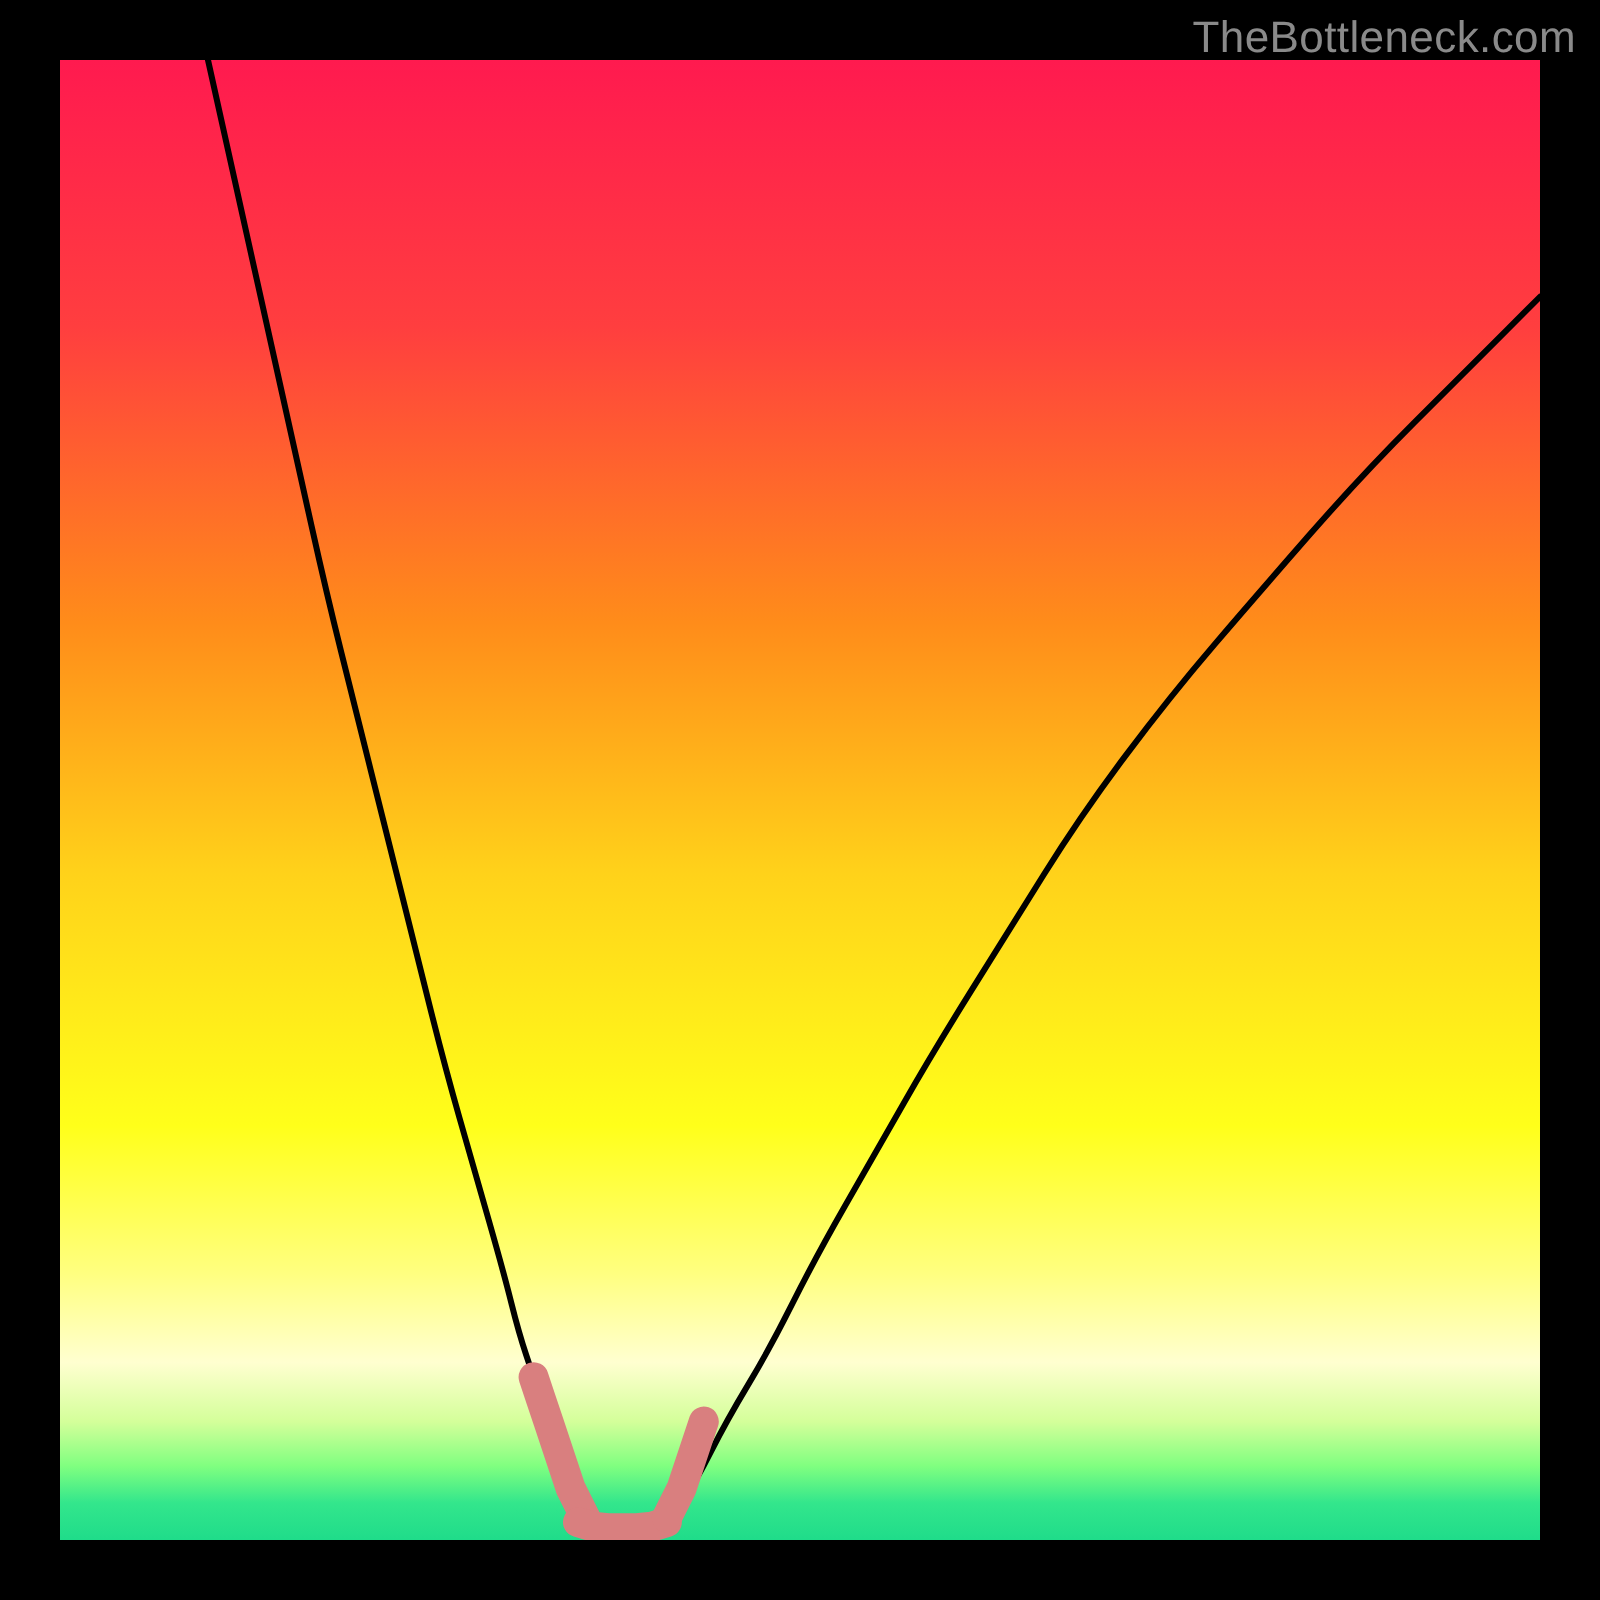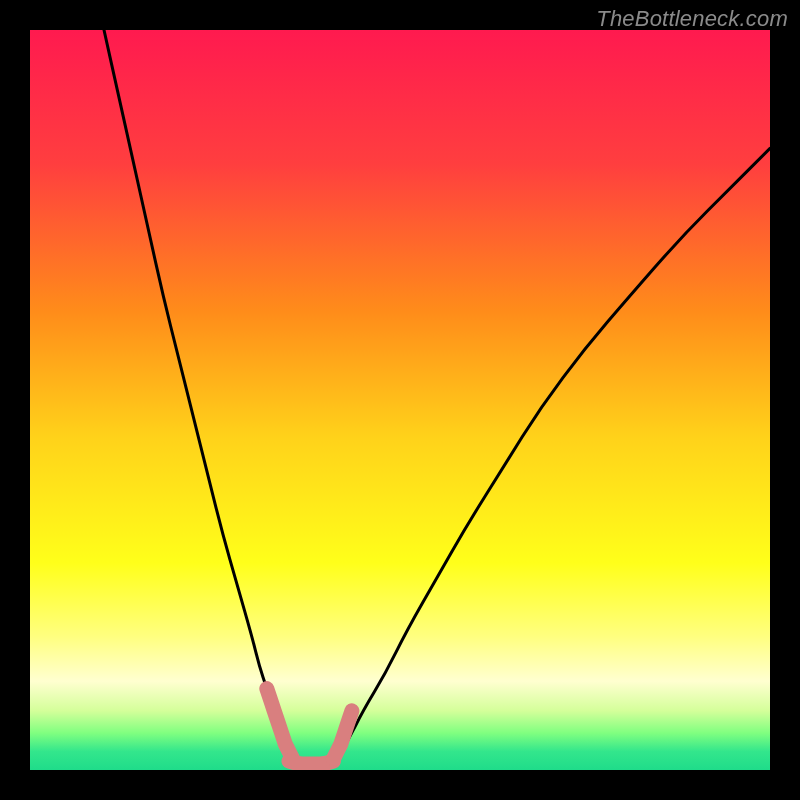--- a/index.html
+++ b/index.html
@@ -8,21 +8,20 @@
     width: 800px;
     height: 800px;
     background: #000;
     overflow: hidden;
     font-family: Arial, Helvetica, sans-serif;
   }
   .frame {
     position: relative;
     width: 800px;
     height: 800px;
-    font-style: italic;
   }
   .plot-area {
     position: absolute;
     left: 30px;
     top: 30px;
     width: 740px;
     height: 740px;
     overflow: hidden;
   }
   .gradient-bg {

